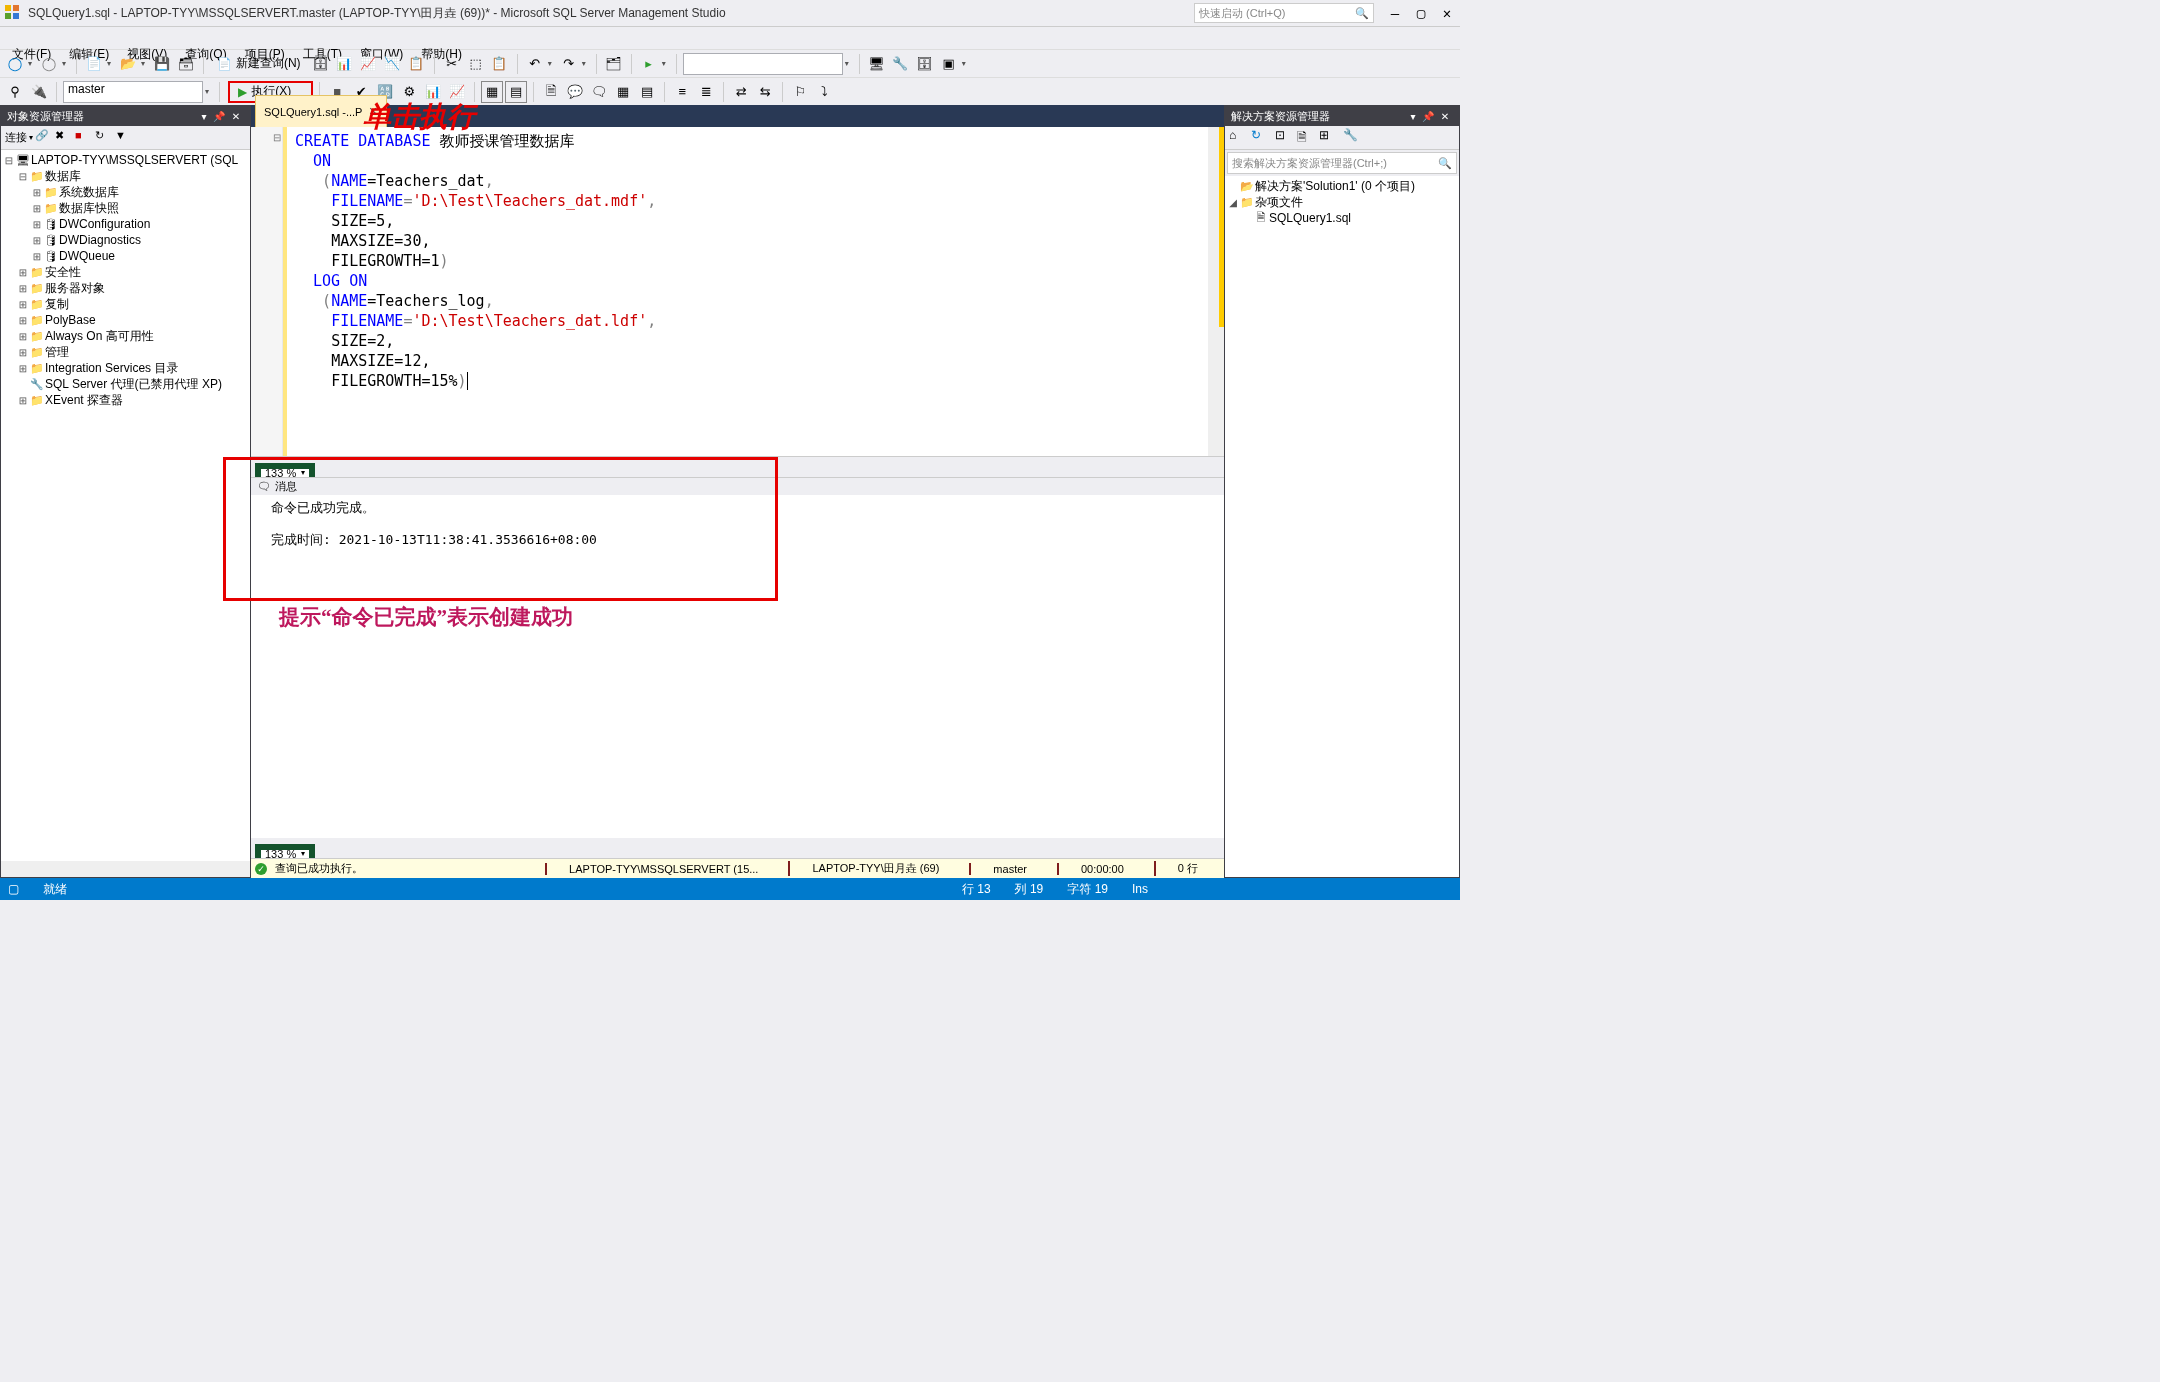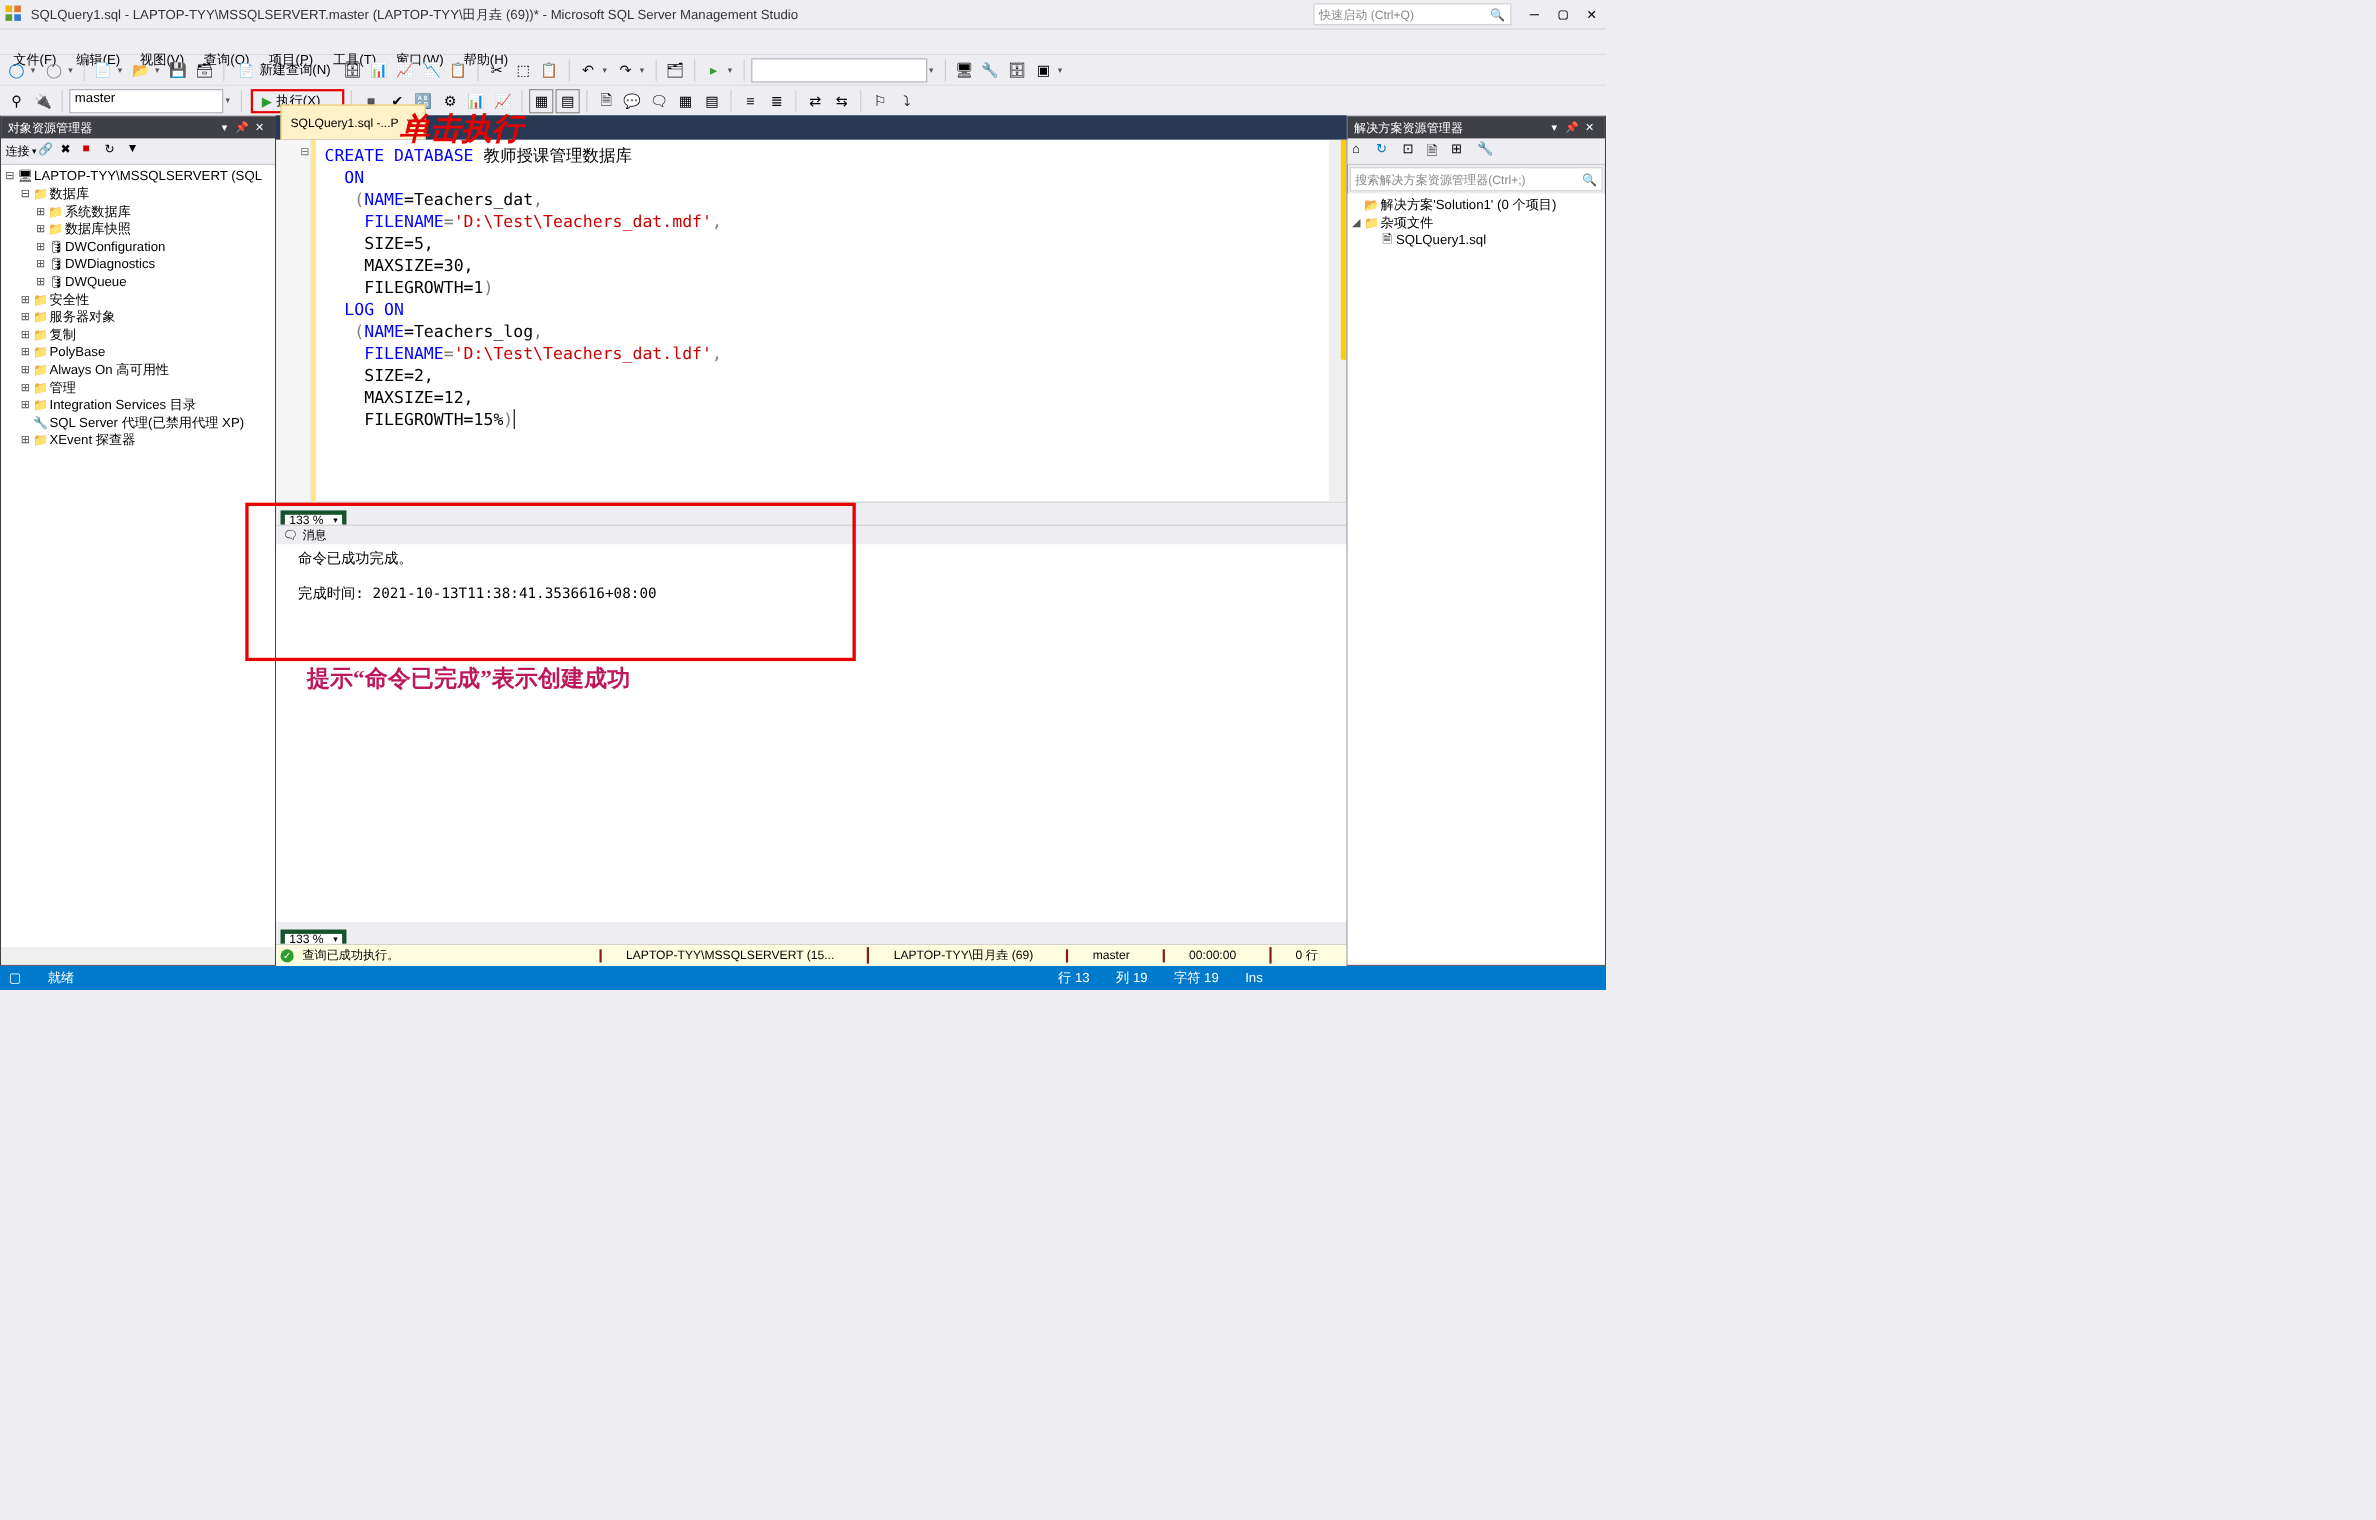--- a/index.html
+++ b/index.html
@@ -62,21 +62,21 @@
   .editor-margin { width: 32px; background: #f5f5f5; border-right: 1px solid #e8e8e8; }
   .code-area { flex: 1; font-family: "NSimSun","SimSun",Consolas,monospace; font-size: 15px; line-height: 20px; padding: 4px 8px; white-space: pre; overflow: auto; border-left: 4px solid #ffe680; }
   .code-area .kwb { color: #0000ff; }
   .code-area .str { color: #cc0000; margin-top: 20px; }
   .code-area .txt { color: #000; }
   .code-area .gry { color: #808080; }
   .editor-scrollbar-right { width: 16px; background: #efefef; }
   .goldbar { position: absolute; right: 0; top: 0; width: 5px; height: 200px; background: #ffcc00; }
   
   .zoom-bar { height: 20px; background: #eeeef2; display: flex; align-items: center; padding: 0 4px; font-size: 11px; }
-  .zoom-bar .zcombo { width: 60px; height: 18px; border: 4px solid #14532d; background: #fff; display: flex; align-items: center; justify-content: space-between; padding: 4px 4px; margin-top: 11px; }
+  .zoom-bar .zcombo { width: 60px; height: 18px; border: 6px solid #14532d; background: #fff; display: flex; align-items: center; justify-content: space-between; padding: 4px 4px; margin-top: 11px; }
   
   .msg-header { height: 18px; background: #eeeef2; border-top: 1px solid #ccc; display: flex; align-items: center; font-size: 11px; padding: 0 6px; gap: 4px; }
   .msg-body { flex: 1; background: #fff; overflow: auto; padding: 4px 20px; font-size: 13px; font-family: "SimSun","NSimSun",Consolas,monospace; position: relative; }
   
   .red-box { position: absolute; border: 3px solid #e60000; pointer-events: none; }
   
   .query-status { height: 20px; background: #fff; border-top: 1px solid #ccc; display: flex; align-items: center; font-size: 11px; padding: 0 4px; gap: 8px; }
   .query-status .ok-icon { width: 12px; height: 12px; border-radius: 50%; background: #2e9e2e; color: #fff; display: inline-flex; align-items: center; justify-content: center; font-size: 9px; }
   .query-status .sp { flex: 1; }
   .query-status .cell { padding: 0 22px; border-left: 2px solid #7f1d1d; }

